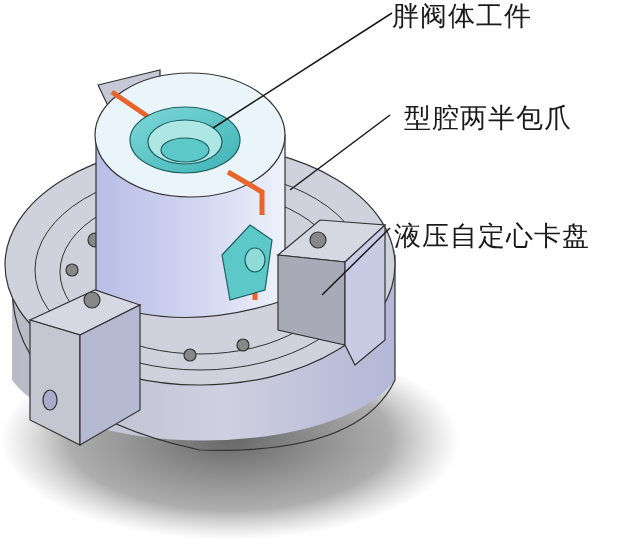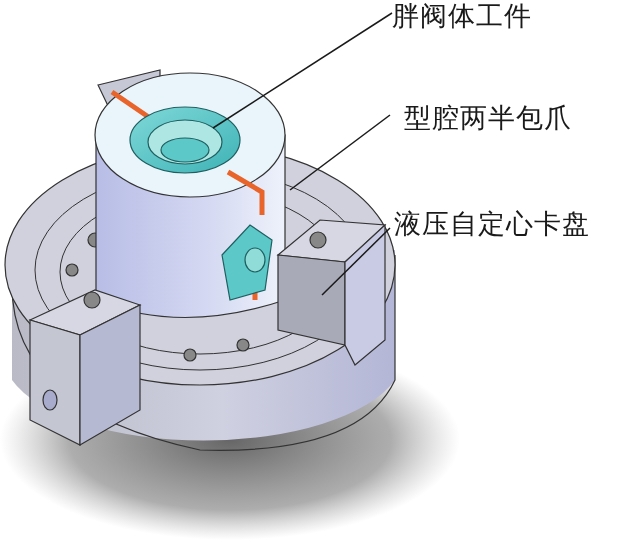--- a/index.html
+++ b/index.html
@@ -89,13 +89,13 @@
 
   <g stroke="#1a1a1a" stroke-width="1.5" fill="none">
     <path d="M213,128 L392,13"></path>
     <path d="M290,190 L390,115"></path>
     <path d="M322,295 L390,228"></path>
   </g>
 </svg>
 
 <div class="label" style="left:392px;top:2px;">胖阀体工件</div>
 <div class="label" style="left:404px;top:104px;">型腔两半包爪</div>
-<div class="label" style="left:394px;top:210px;">液压自定心卡盘</div>
+<div class="label" style="left:394px;top:222px;">液压自定心卡盘</div>
 
 </body></html>

